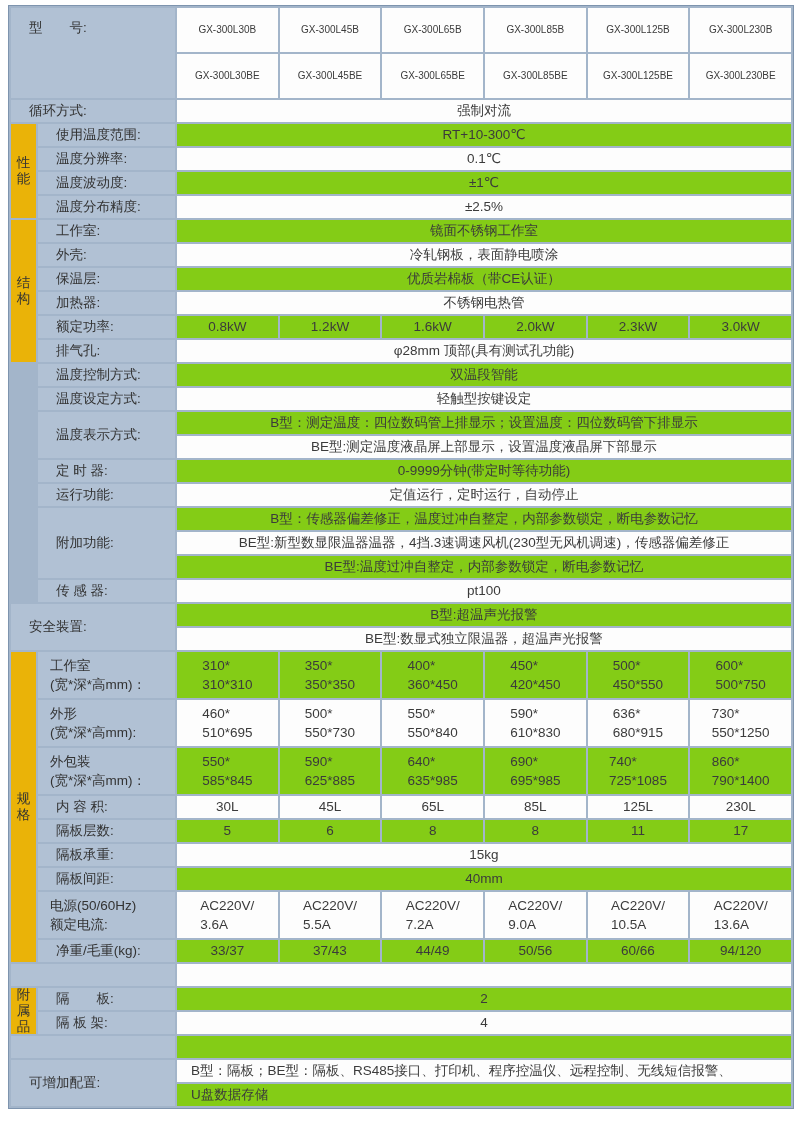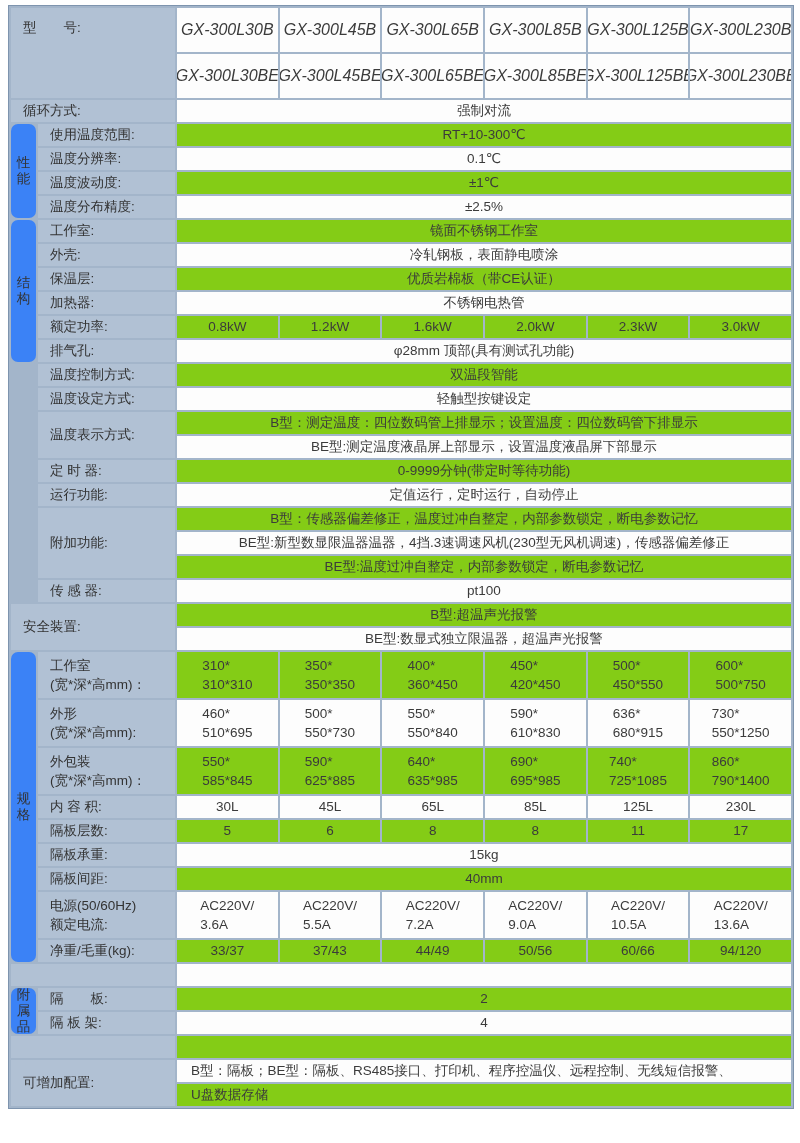--- a/index.html
+++ b/index.html
@@ -16,33 +16,33 @@
     background:#a3b5ca;
     border:1px solid #7e94ae;
   }
   .cell {
     display:flex; align-items:center; justify-content:center;
     font-size:13.5px; color:#3b3b3b; line-height:1.2;
     overflow:hidden; white-space:nowrap;
   }
   .lbl {
     background:#b1c1d4; justify-content:flex-start;
-    padding-left:12px; padding-right:4px; color:#333333;
+    padding-left:18px; padding-right:4px; color:#333333;
   }
   .lbl2 {
     background:#b1c1d4; flex-direction:column; align-items:flex-start;
     justify-content:center; padding-left:12px; color:#333333; line-height:19px;
   }
   .strip {
-    background:#3b82f6; text-align:center; color:#333333;
-    padding:3px 5px; line-height:1.18; word-break:break-all; white-space:normal;border-radius:7px;
+    background:#eab308; text-align:center; color:#333333;
+    padding:3px 5px; line-height:1.18; word-break:break-all; white-space:normal;
   }
   .w { background:#fdfdfd; }
   .g { background:#84cc16; }
-  .mdl { font-size:16px;font-style:italic; }
+  .mdl { font-size:10px; }
   .two { flex-direction:column; }
   .two .in { text-align:left; line-height:19px; }
   .left { justify-content:flex-start; padding-left:14px; }
   .top { align-items:flex-start; padding-top:12px; }
 </style>
 </head>
 <body>
 
 <div class="spec-table">
 

